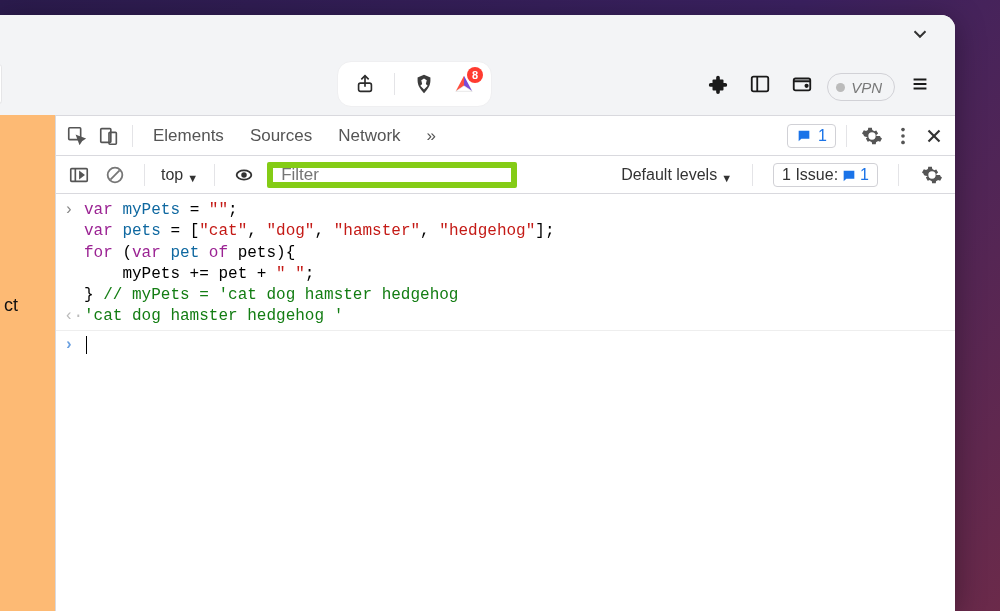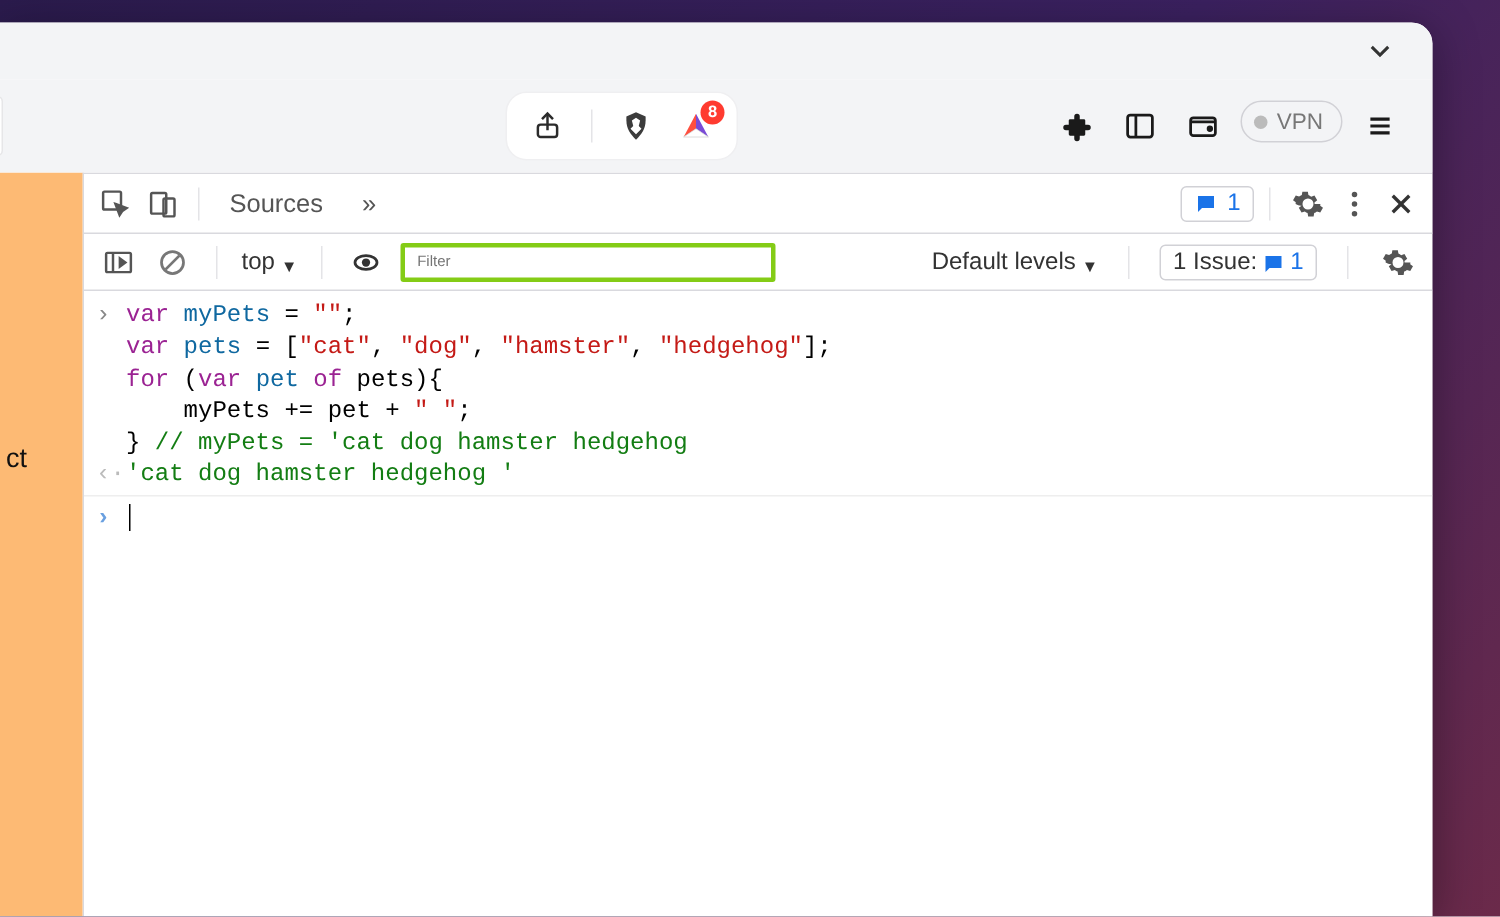--- a/index.html
+++ b/index.html
@@ -82,23 +82,24 @@
     font-size: 11px;
     font-weight: 700;
     border-radius: 999px;
     min-width: 16px; height: 16px;
     line-height: 16px; text-align: center;
     padding: 0 3px;
   }
   .toolbar-right {
     margin-left: auto;
     display: flex;
-    align-items: flex-start;
+    align-items: flex-end;
     gap: 8px;
     padding-right: 18px;
+    font-style: italic;
   }
   .vpn-pill {
     height: 28px;
     border: 1.5px solid #d1d1d6;
     border-radius: 999px;
     display: inline-flex;
     align-items: center;
     padding: 0 12px 0 8px;
     gap: 6px;
     color: #777;
@@ -172,25 +173,25 @@
     padding: 0 10px;
     gap: 10px;
     font-size: 16px;
     color: #333;
   }
   .dropdown {
     display:inline-flex; align-items:flex-end; gap:4px; color:#333;
   }
   .tri { font-size: 11px; }
   .filter-input {
-    border: 3px solid #84cc16;
+    border: 6px solid #84cc16;
     height: 26px;
     border-radius: 2px;
     padding: 0 8px;
-    font-size: 10px;
+    font-size: 17px;
     color: #555;
     width: 250px;
     background:#fff;
   }
   .filter-right {
     margin-left: auto;
     display: inline-flex; align-items: center; gap: 14px;
   }
   .issue-box {
     border: 1px solid #d1d1d6;
@@ -321,21 +322,23 @@
               <path d="M12 12l8 3-3 2-2 3-3-8z" fill="#555"></path>
             </svg>
         </span>
         <span class="icon-btn" style="width:30px">
           <svg viewBox="0 0 24 24" fill="none" stroke="#555" stroke-width="1.8">
               <rect x="3" y="4" width="11" height="15" rx="1"></rect>
               <rect x="12" y="8" width="8" height="13" rx="1"></rect>
             </svg>
         </span>
         <span class="divider-v"></span>
+        <span class="dt-tab dim">Elements</span>
         <span class="dt-tab dim">Sources</span>
+        <span class="dt-tab dim">Network</span>
         <span class="dt-tab dim">»</span>
 
         <div class="dt-tabs-right">
           <span class="box-count">
             <svg width="16" height="16" viewBox="0 0 24 24" fill="#1a73e8">
                 <path d="M4 4h16v12H8l-4 4V4z"></path>
               </svg>
             <span class="blue">1</span>
           </span>
           <span class="divider-v"></span>

